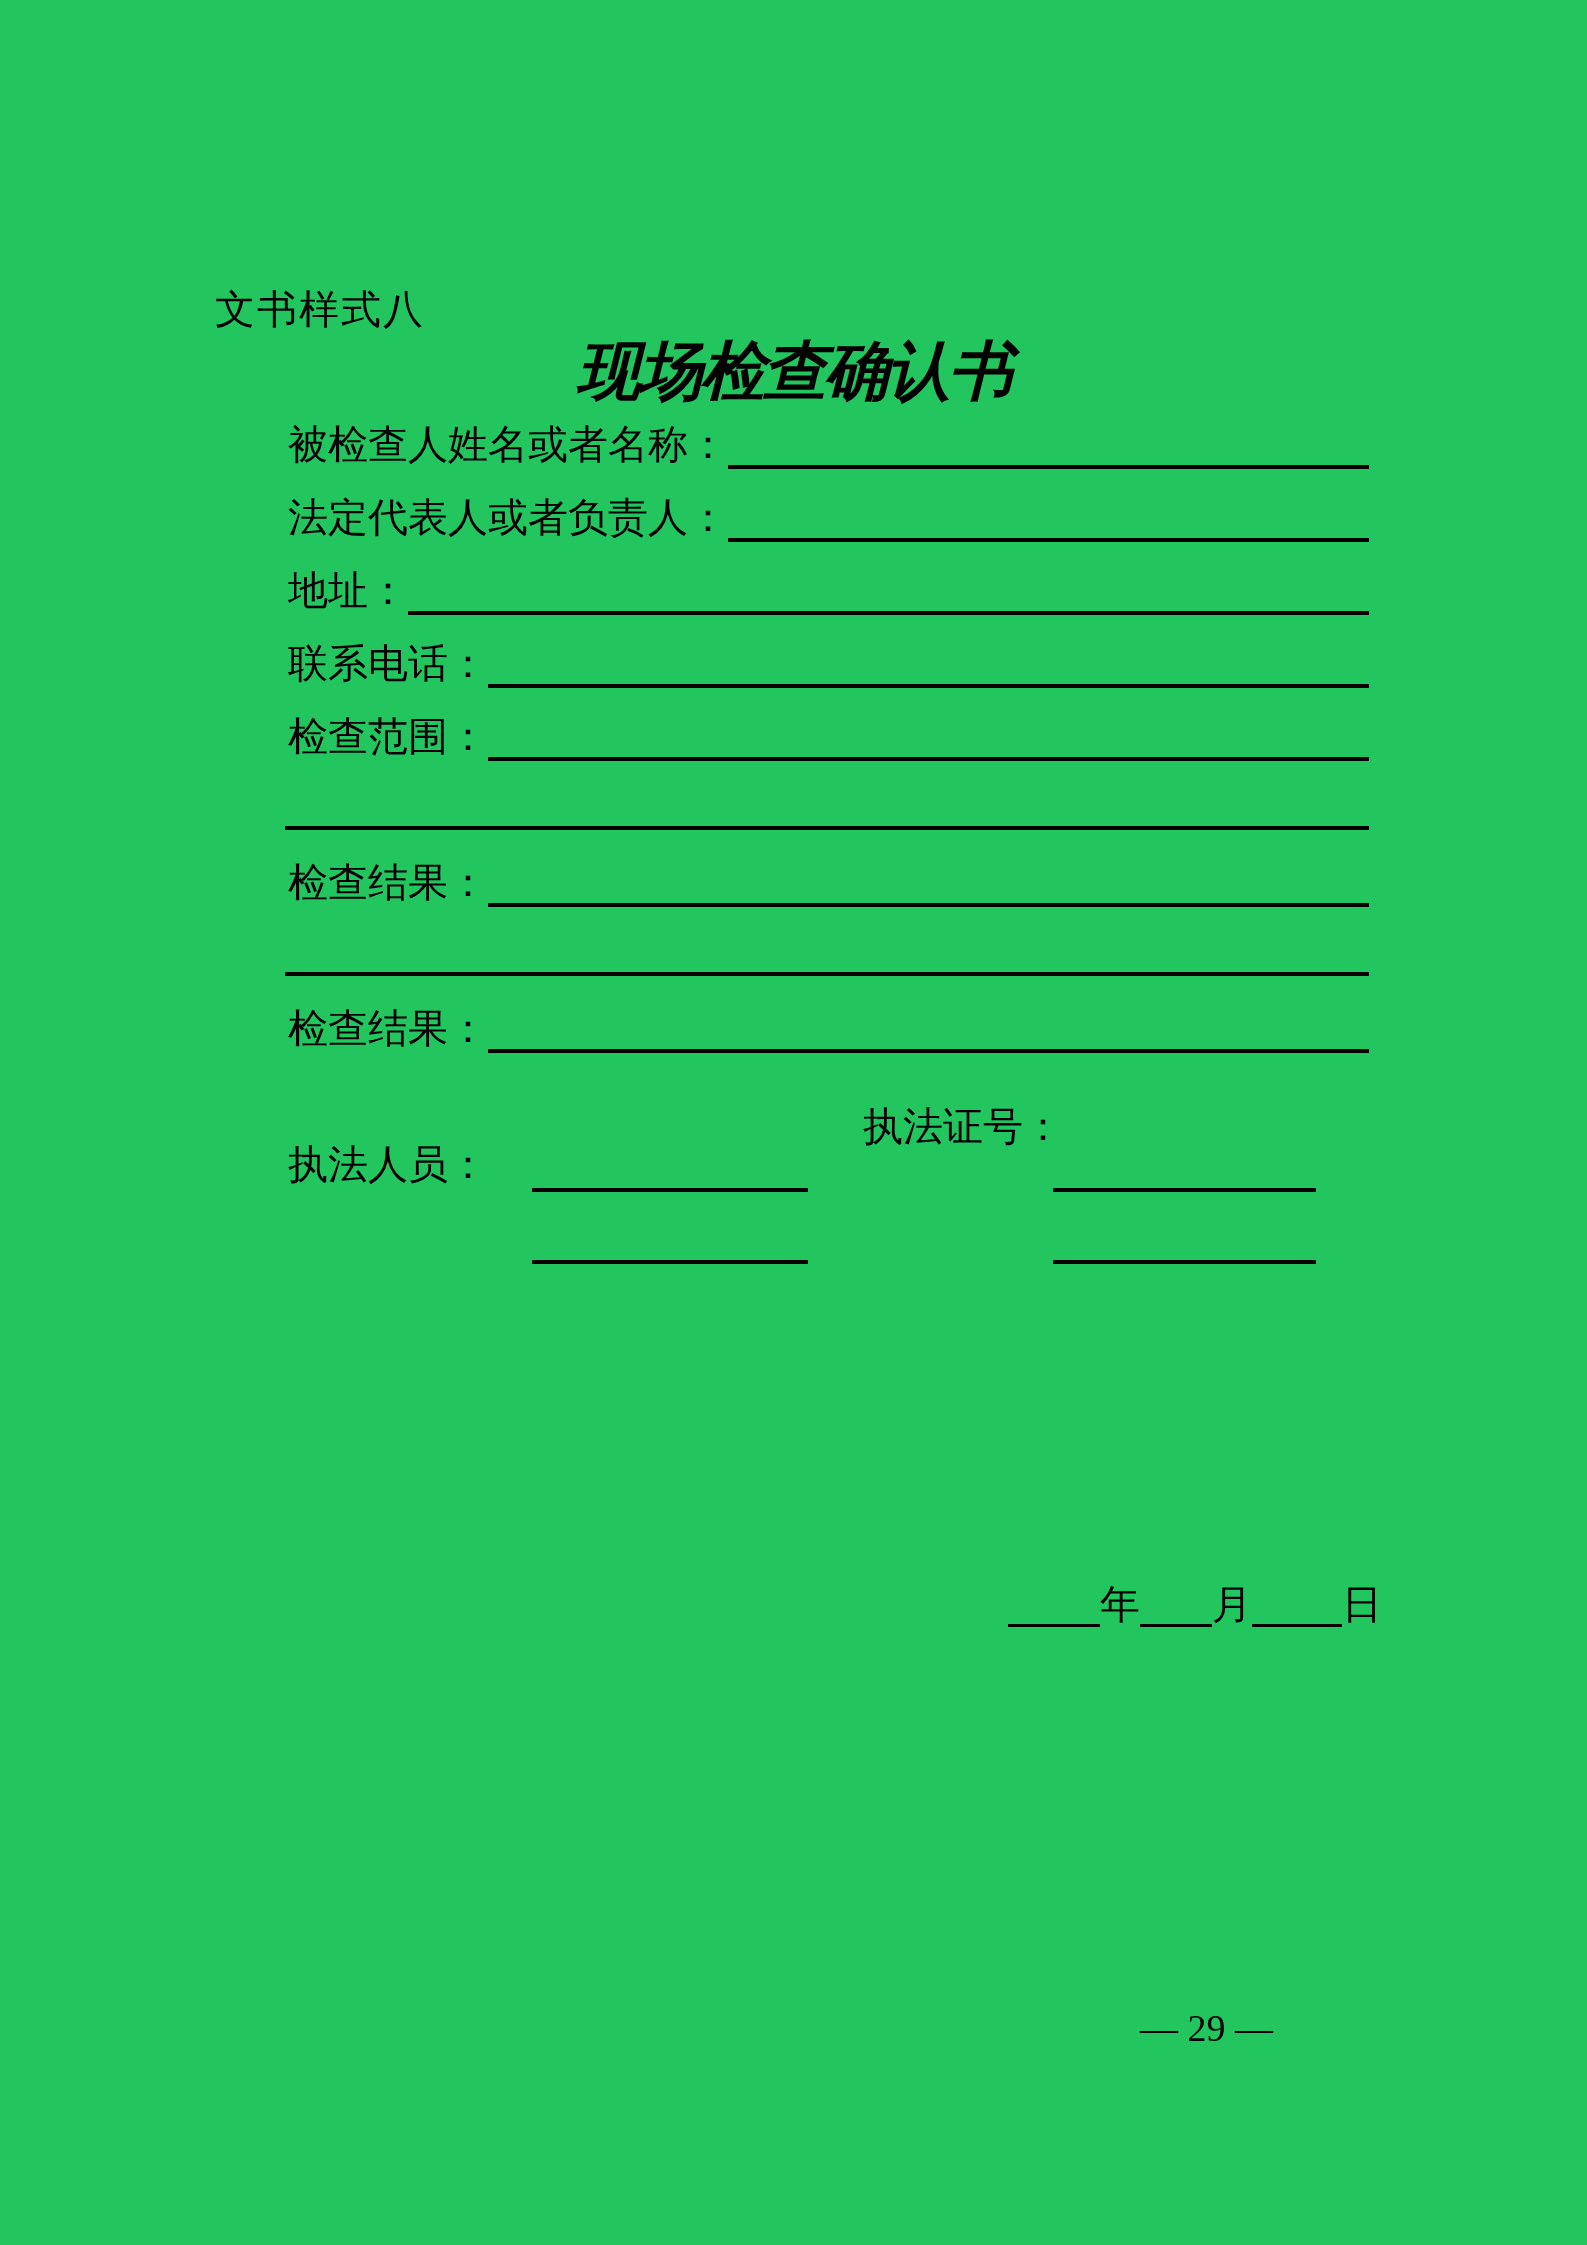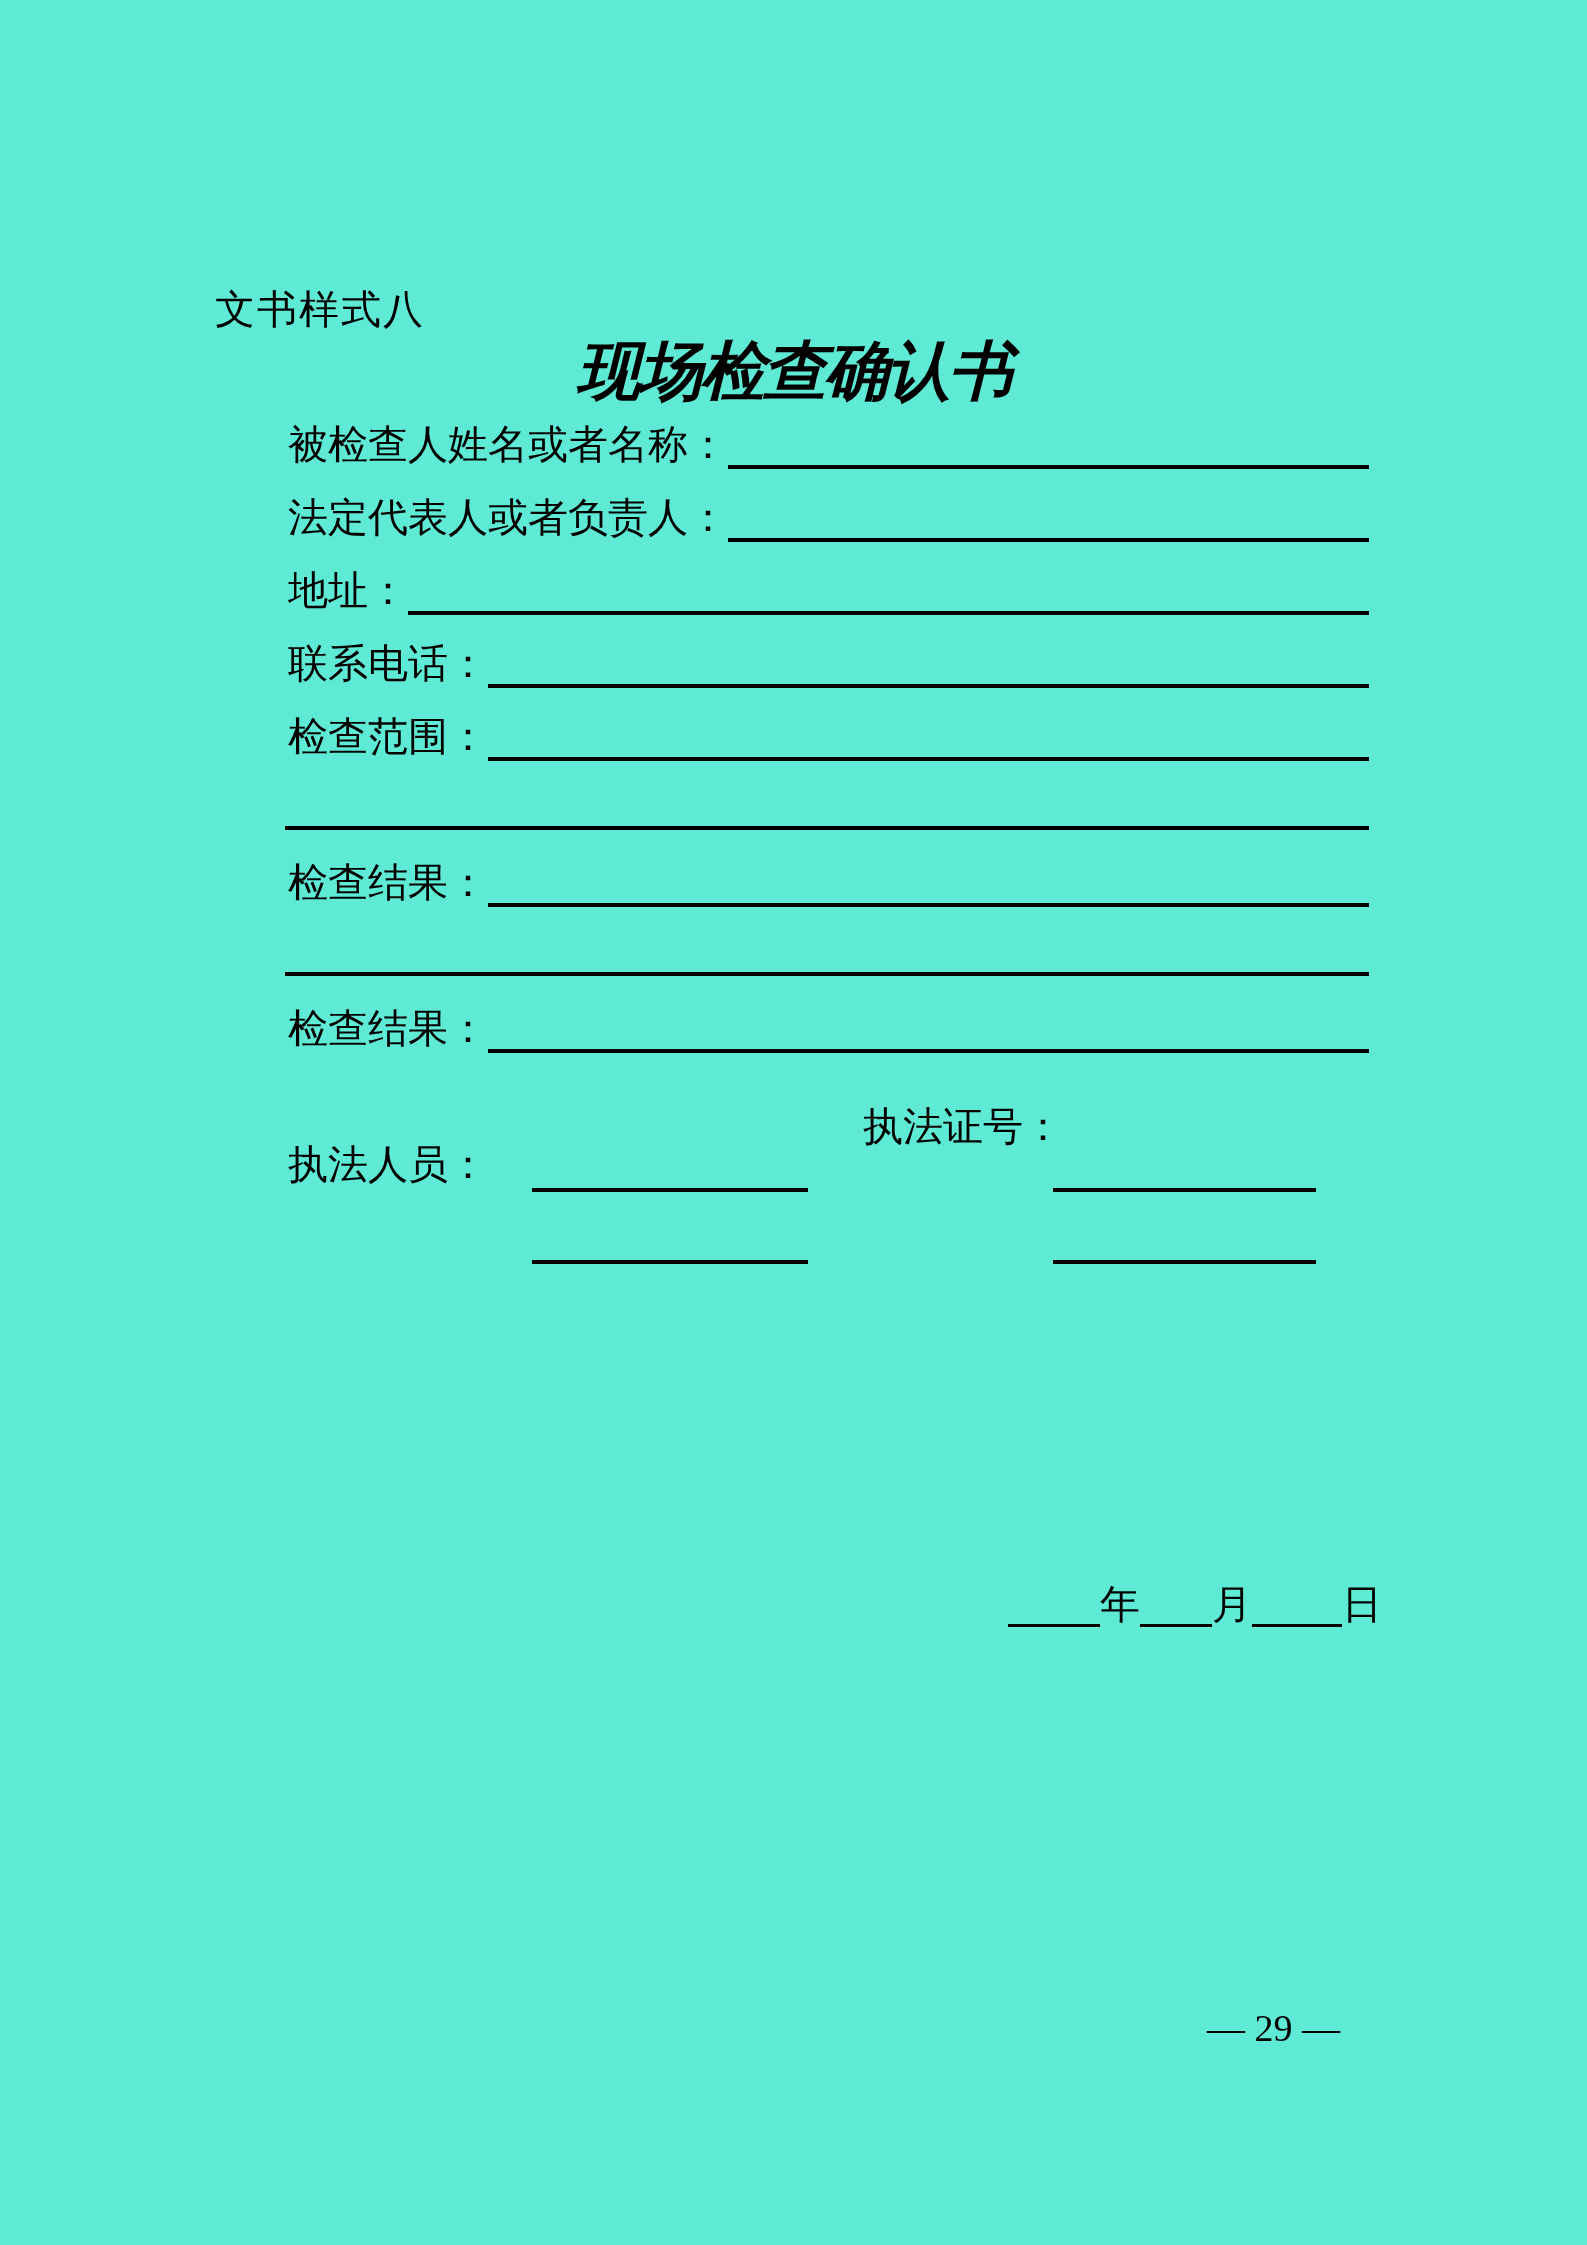--- a/index.html
+++ b/index.html
@@ -1,20 +1,20 @@
 <!DOCTYPE html>
 <html><head>
 <meta charset="utf-8">
 <style>
   html,body{margin:0;padding:0;background:#ffffff;}
   .page{
     position:relative;
     width:1587px;
     height:2245px;
-    background:#5eead4;
+    background:#22c55e;
     color:#000000;
     font-family:"Liberation Serif","DejaVu Serif",serif;
     overflow:hidden;
   }
   .doc-label{
     position:absolute;
     left:215px;
     top:286px;
     font-size:40px;
     line-height:48px;
@@ -104,21 +104,21 @@
     border-bottom:3px solid #000;
   }
   .date-row .dseg.w1{width:92px;}
   .date-row .dseg.w2{width:72px;}
   .date-row .dseg.w3{width:90px;}
   .page-num{
     position:absolute;
     left:1140px;
     top:2006px;
     width:200px;
-    text-align:right;
+    text-align:left;
     font-size:38px;
     line-height:44px;
     white-space:nowrap;
   }
 </style>
 </head>
 <body>
 
 <div class="page">
 

